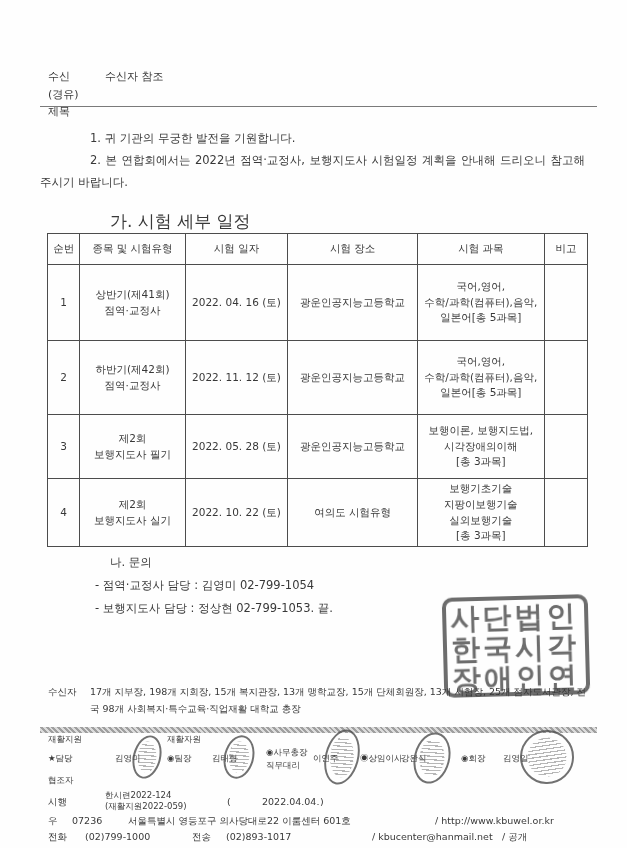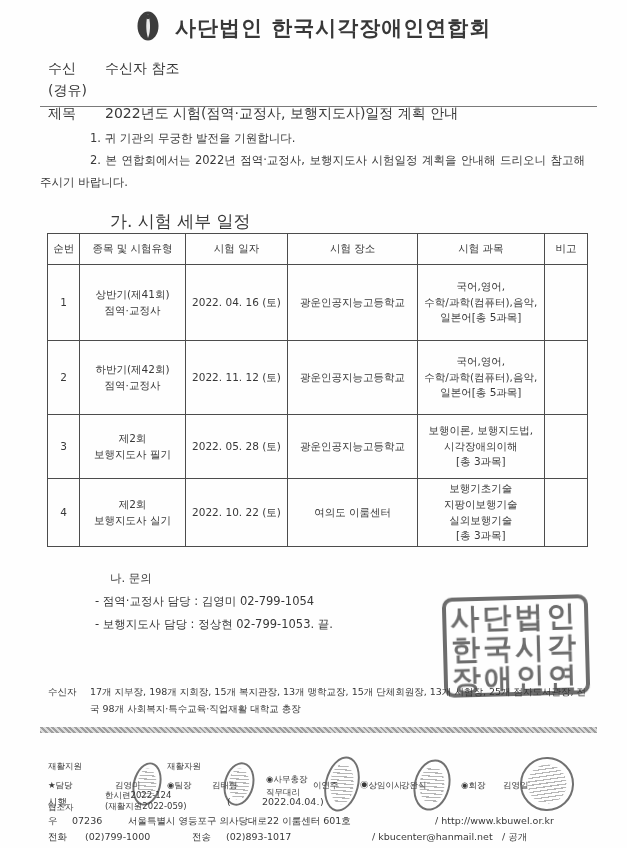--- a/index.html
+++ b/index.html
@@ -7,93 +7,82 @@
     position:relative;width:627px;height:848px;background:#fefefe;
     margin:0 auto;overflow:hidden;
     font-family:"DejaVu Sans",sans-serif;color:#383838;
   }
   .abs{position:absolute;}
   
   .doc-header{top:10px;left:0;width:627px;text-align:center;}
   .doc-header .org{font-size:21px;font-weight:bold;letter-spacing:1px;vertical-align:middle;}
   .logo{display:inline-block;vertical-align:middle;margin-right:10px;}
   
-  .meta{top:57px;left:48px;width:540px;font-size:14px;line-height:1.6;}
+  .meta{top:68px;left:48px;width:540px;font-size:11px;line-height:1.6;}
   .meta-row{display:flex;}
   .meta-label{width:57px;flex:0 0 57px;}
   .meta-rule{top:106px;left:40px;width:557px;border-top:1px solid #7a7a7a;height:0;}
   
   .body-text{top:128px;left:40px;width:545px;font-size:11.5px;line-height:1.9;text-align:justify;}
   .body-text p{margin:0;text-indent:50px;}
   .sched-heading{top:210px;left:110px;font-size:17px;}
   
   table.sched{top:233px;left:47px;width:541px;border-collapse:collapse;table-layout:fixed;
     font-size:10.5px;line-height:1.5;}
   table.sched th,table.sched td{border:1px solid #4c4c4c;text-align:center;vertical-align:middle;
     padding:2px 2px;font-weight:normal;}
   table.sched thead th{height:26px;font-size:10.5px;}
   .prewrap{white-space:pre-line;}
   
-  .inquiry{top:551px;left:0;width:627px;font-size:11.5px;line-height:2.0;margin-top:16px;}
+  .inquiry{top:551px;left:0;width:627px;font-size:11.5px;line-height:2.0;}
   .inq-head{margin-left:110px;}
   .inq-line{margin-left:95px;}
   
   .seal{top:596px;left:443px;width:146px;height:100px;border:4px solid #4e4e4e;border-radius:10px;
     transform:rotate(-1.5deg);color:#4e4e4e;font-weight:bold;font-size:29px;line-height:1.06;
     letter-spacing:3px;overflow:hidden;word-break:break-all;opacity:.82;filter:blur(.4px);
     padding:2px 4px;box-sizing:border-box;}
   
   .sig-title{top:636px;left:0;width:627px;text-align:center;font-size:21px;font-weight:bold;
     letter-spacing:2px;padding-left:60px;box-sizing:border-box;}
   
   .dist{top:683px;left:48px;width:545px;font-size:9.5px;line-height:1.8;display:flex;}
   .dist-label{flex:0 0 42px;}
   
   .divider{top:727px;left:40px;width:557px;height:6px;
     background:repeating-linear-gradient(45deg,#9f9f9f 0 2px,#dcdcdc 2px 4px);}
   
-  .approval{top:733px;left:0;width:539px;height:58px;font-size:8.5px;line-height:1.5;margin-top:27px;}
+  .approval{top:733px;left:0;width:539px;height:58px;font-size:8.5px;line-height:1.5;}
   .ap{position:absolute;white-space:pre-line;}
   .stamp-oval{position:absolute;border:2px solid #4f4f4f;border-radius:50%;
     transform:rotate(14deg);opacity:.8;overflow:hidden;}
   .stamp-oval::before{content:"";display:block;width:100%;height:100%;
     background:repeating-linear-gradient(0deg,transparent 0 3px,#5a5a5a 3px 4.5px);
     opacity:.55;transform:rotate(-10deg) scale(.78);border-radius:50%;}
   
   .footer{top:788px;left:0;width:627px;font-size:9.5px;line-height:1.5;}
   .f-abs{position:absolute;white-space:nowrap;}
   .docno{font-size:8.5px;line-height:1.25;}
 </style>
 </head>
 <body>
 
 <div class="page">
 
-  <div class="abs doc-header">
-    <span class="logo">
-      <svg width="24" height="32" viewBox="0 0 24 32">
-        <ellipse cx="12" cy="16" rx="10.5" ry="14.5" fill="#3d3d3d"></ellipse>
-        <path d="M12 4 C14.4 10 15 21 12 28 C9.6 21 9.8 10 12 4 Z" fill="#e9e9e9"></path>
-        <ellipse cx="12" cy="7" rx="1.7" ry="2.2" fill="#3d3d3d"></ellipse>
-      </svg>
-    </span>
-    <span class="org">사단법인 한국시각장애인연합회</span>
-  </div>
 
   <div class="abs meta">
     <div class="meta-row">
       <span class="meta-label">수신</span>
       <span>수신자 참조</span>
     </div>
     <div class="meta-row">
       <span class="meta-label">(경유)</span>
     </div>
     <div class="meta-row">
       <span class="meta-label">제목</span>
-      <span>2022년도 시험(점역·교정사, 보행지도사)일정 계획 안내</span>
     </div>
   </div>
   <div class="abs meta-rule"></div>
 
   <div class="abs body-text">
     <p>1. 귀 기관의 무궁한 발전을 기원합니다.</p>
     <p>2. 본 연합회에서는 2022년 점역·교정사, 보행지도사 시험일정 계획을 안내해 드리오니 참고해 주시기 바랍니다.</p>
   </div>
   <div class="abs sched-heading">가. 시험 세부 일정</div>
 
@@ -148,21 +137,21 @@
         <td class="prewrap">보행이론, 보행지도법,
 시각장애의이해
 [총 3과목]</td>
         <td></td>
       </tr>
       <tr style="height:66px;">
         <td>4</td>
         <td class="prewrap">제2회
 보행지도사 실기</td>
         <td>2022. 10. 22 (토)</td>
-        <td>여의도 이룸센터</td>
+        <td>여의도 시험유형</td>
         <td class="prewrap">보행기초기술
 지팡이보행기술
 실외보행기술
 [총 3과목]</td>
         <td></td>
       </tr>
     </tbody>
   </table>
 
   <div class="abs inquiry">

